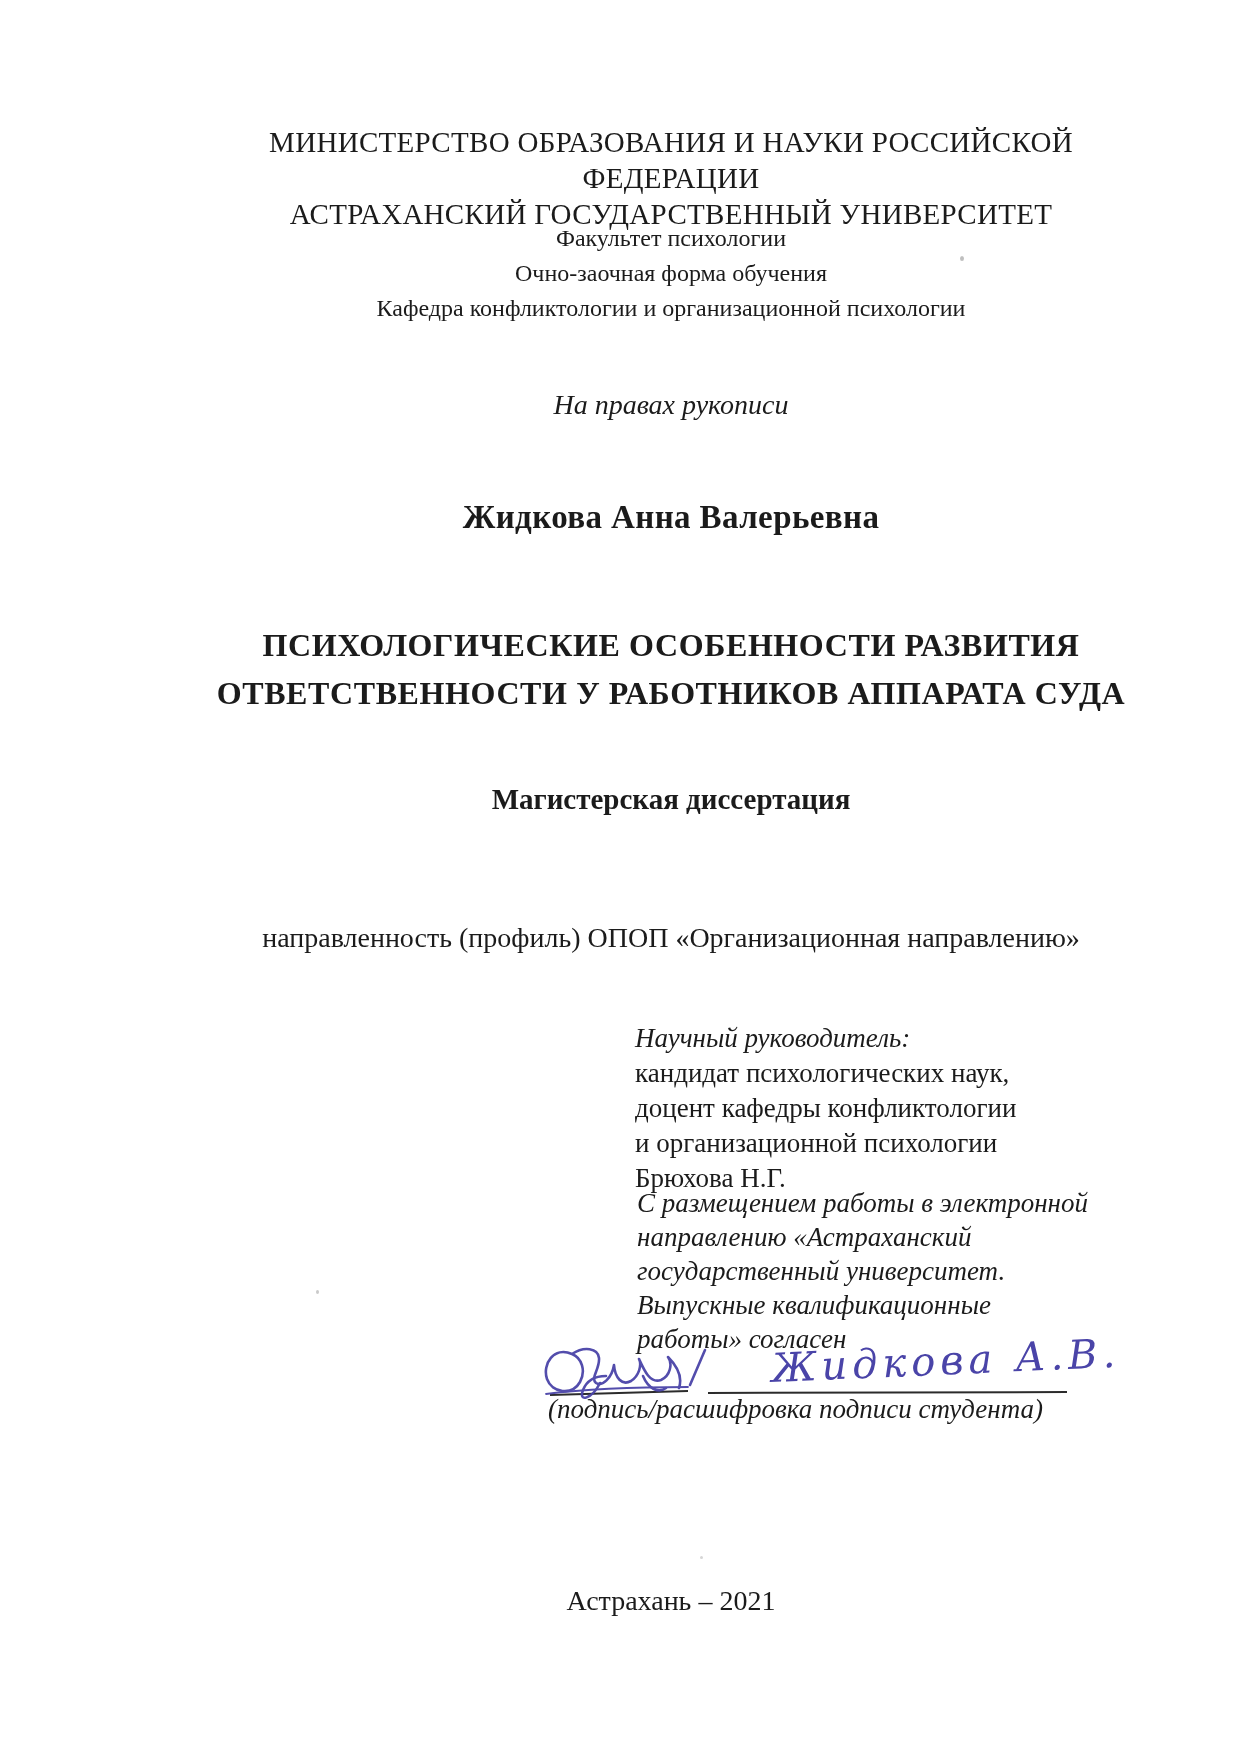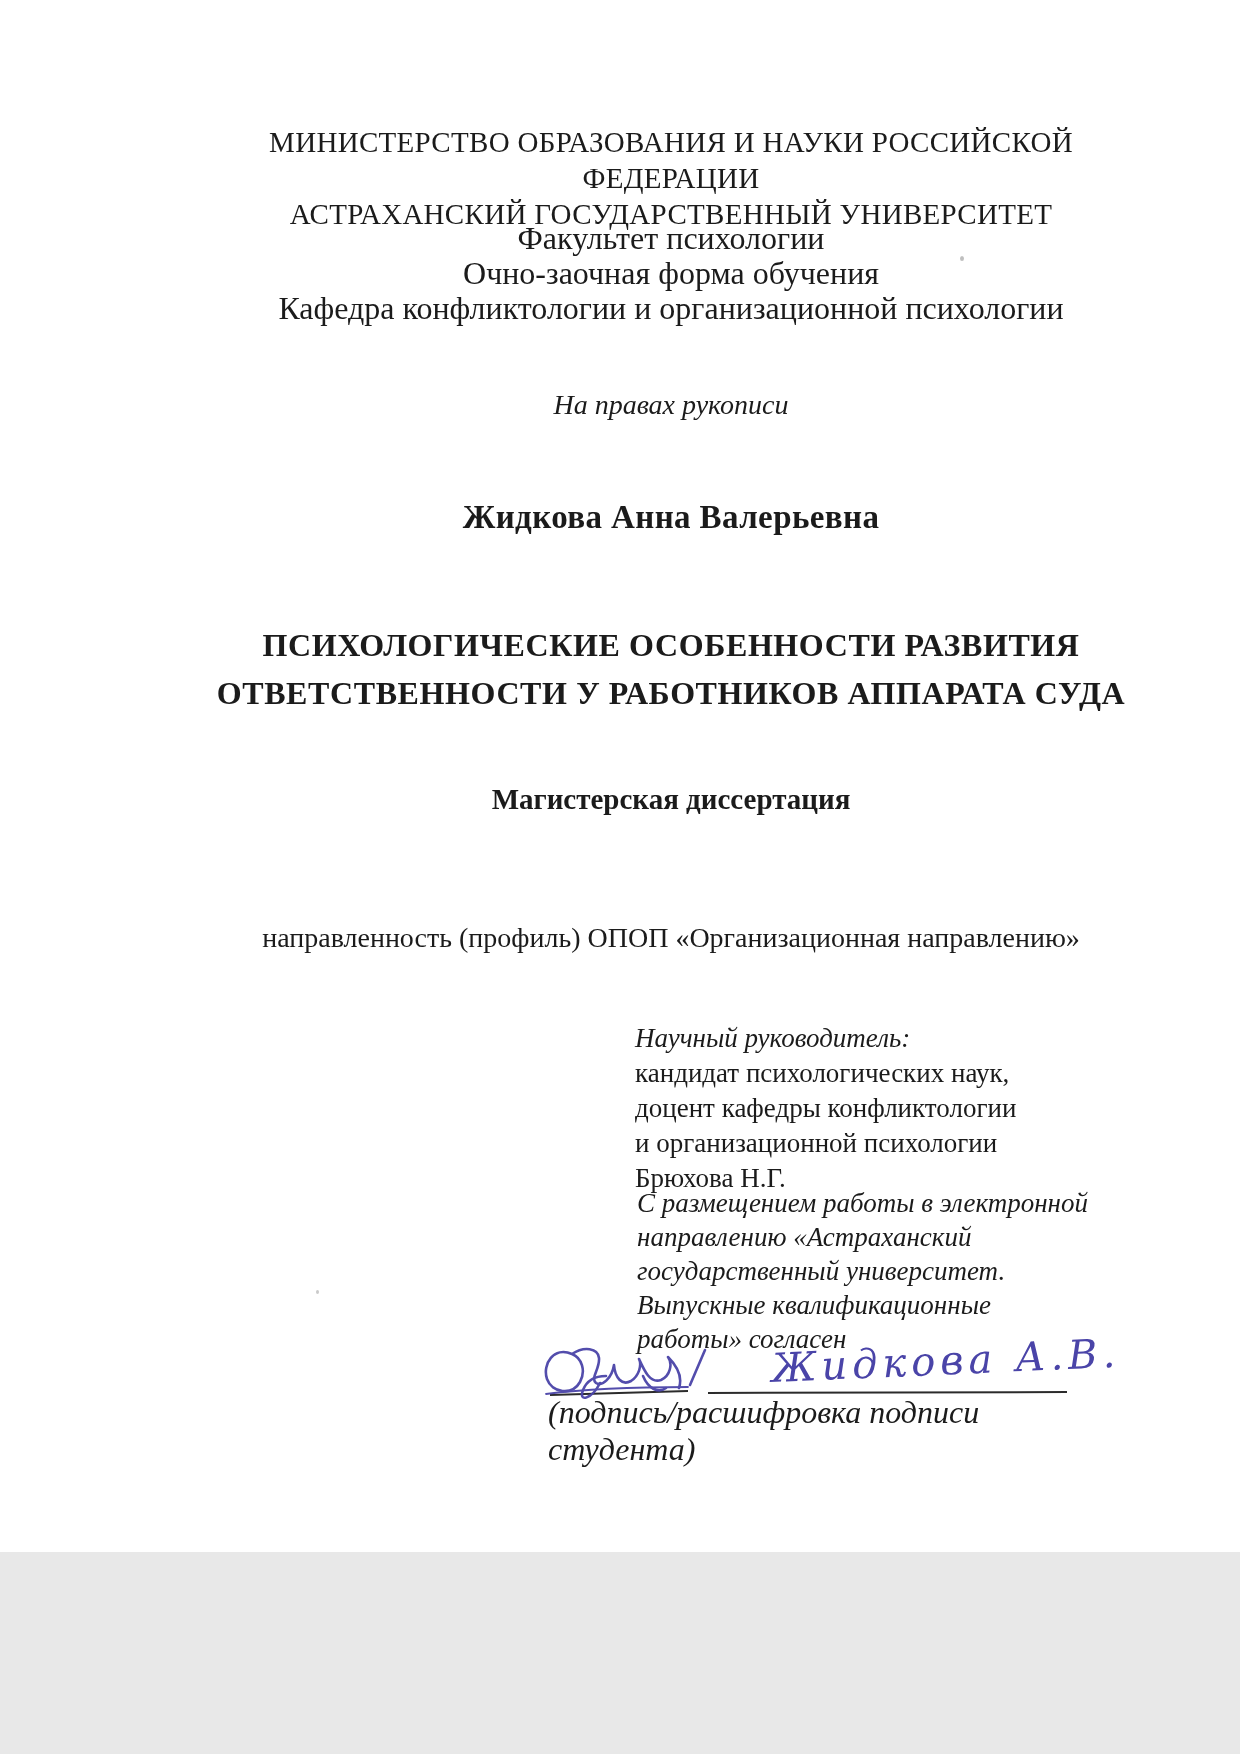--- a/index.html
+++ b/index.html
@@ -9,38 +9,38 @@
   }
   *{margin:0;padding:0;box-sizing:border-box;}
   html,body{background:#e8e8e8;}
   body{
     font-family:"Liberation Serif","DejaVu Serif",serif;
     color:var(--text);
   }
   .page{
     position:relative;
     width:1240px;
-    height:1552px;
+    height:1754px;
     background:var(--paper);
     margin:0 auto;
     overflow:hidden;
   }
   .abs{position:absolute;}
   .content{left:177px;width:988px;}
   .center{text-align:center;}
   .right{text-align:center;}
   .ministry{
     top:124px;
     font-size:29px;
     line-height:36px;
     letter-spacing:0.3px;
   }
   .faculty-block{
     top:221px;
-    font-size:32px;
+    font-size:24px;
     line-height:35px;
   }
   .manuscript{
     top:389px;
     font-style:italic;
     font-size:28px;
   }
   .author{
     top:499px;
     font-weight:bold;
@@ -88,21 +88,21 @@
     top:1336px;
     left:540px;
     width:600px;
     height:74px;
   }
   .sign-caption{
     top:1394px;
     left:548px;
     width:560px;
     font-style:italic;
-    font-size:32px;
+    font-size:27px;
   }
   .city-year{
     top:1585px;
     font-size:28px;
   }
   .speck{
     position:absolute;
     background:#8a8a8a;
     border-radius:50%;
   }

